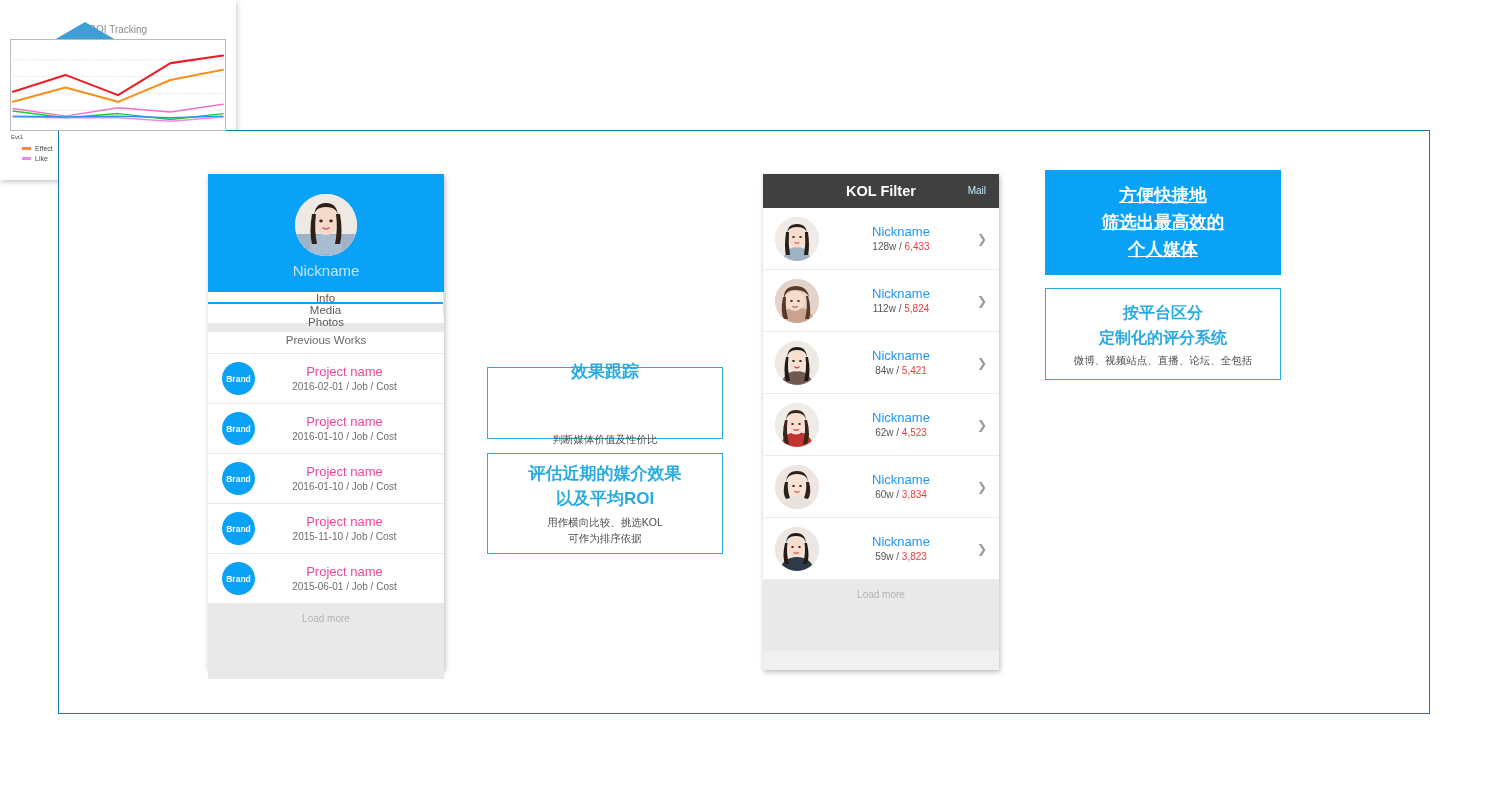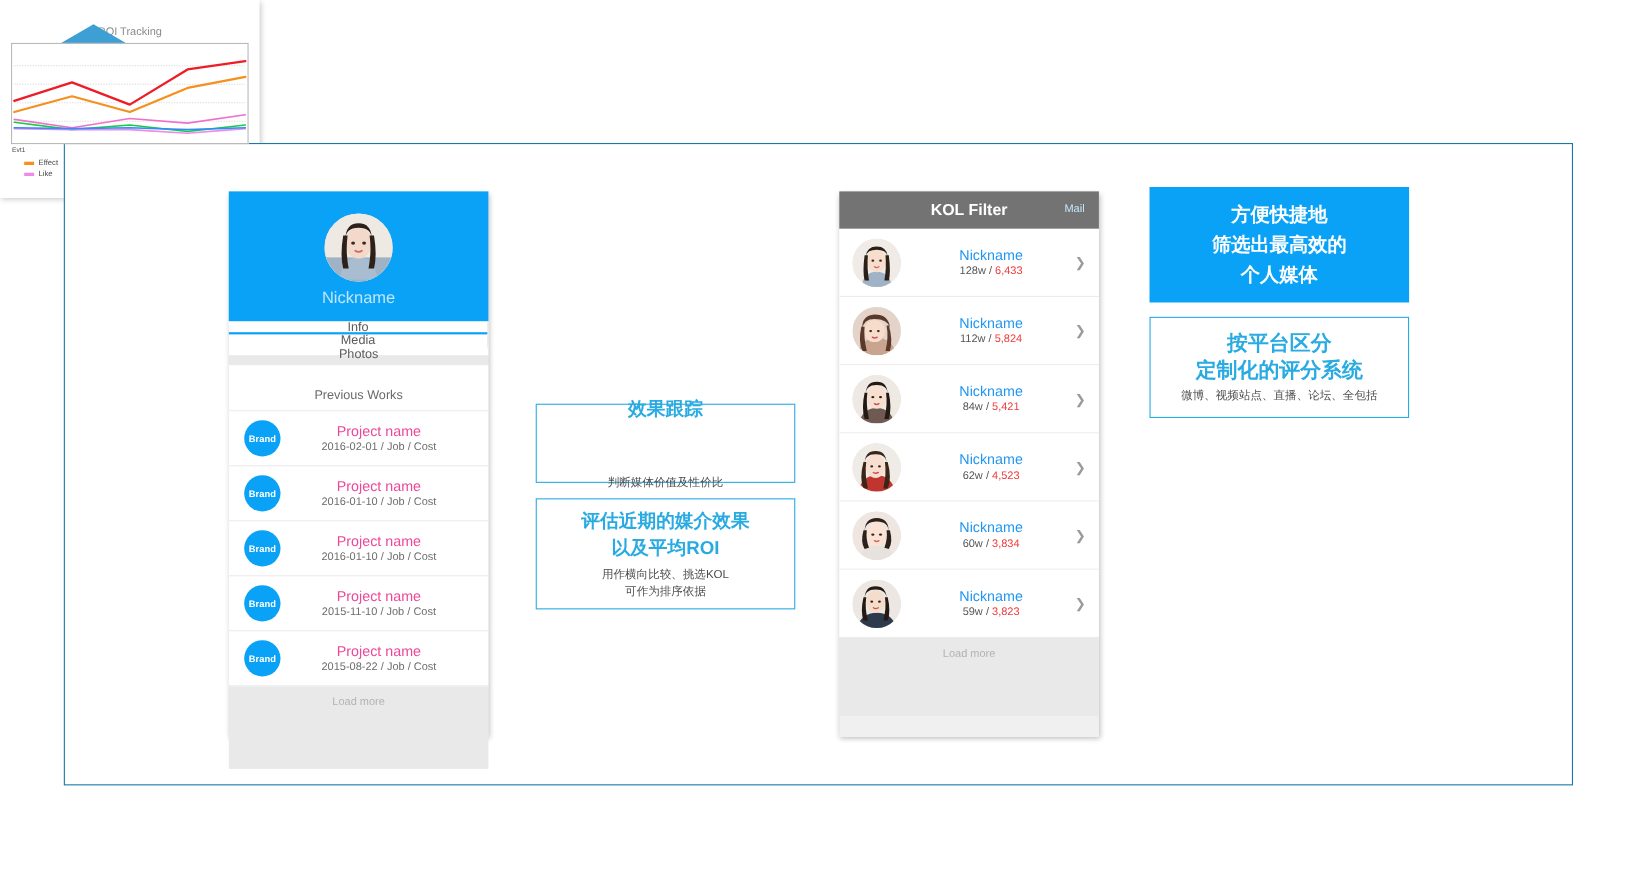--- a/index.html
+++ b/index.html
@@ -107,21 +107,21 @@
     left: 0; right: 0; bottom: 0;
     height: 2.5px;
     background: #0aa2f7;
   }
   #profile-gap { height: 9px; background: #e9e9e9; }
   #previous-works-head {
     background: #ffffff;
     text-align: center;
     font-size: 11.5px;
     color: #6a6a6a;
-    padding: 22px 0 7px;
+    padding: 2px 0 7px;
     border-bottom: 1px solid #e9e9e9;
   }
   .work-row {
     background: #ffffff;
     height: 49px;
     display: flex;
     align-items: center;
     border-bottom: 1px solid #e9e9e9;
     position: relative;
   }
@@ -243,35 +243,35 @@
     text-align: right;
   }
   #callout-effect { left: 487px; top: 367px; width: 236px; height: 72px; gap: 44px; }
   #callout-roi    { left: 487px; top: 453px; width: 236px; height: 101px; }
 
   #callout-filter {
     left: 1045px; top: 170px; width: 236px; height: 105px;
     border: none;
     background: #0aa2f7;
   }
-  #callout-filter .callout-title { color: #ffffff; font-size: 17.5px; line-height: 27px; }
+  #callout-filter .callout-title { color: #ffffff; font-size: 17.5px; line-height: 27px; text-decoration: underline; }
 
   #callout-platform { left: 1045px; top: 288px; width: 236px; height: 92px; }
-  #callout-platform .callout-title { font-size: 19px; line-height: 25px; }
+  #callout-platform .callout-title { font-size: 16px; line-height: 25px; }
   #callout-platform .callout-sub { font-size: 10.5px; margin-top: 2px; }
 
   
   #kol-card {
     left: 763px;
     top: 174px;
     width: 236px;
     height: 496px;
   }
   #kol-header {
-    background: #737373;
+    background: #404040;
     height: 34px;
     position: relative;
   }
   #kol-title {
     position: absolute;
     left: 0; right: 0; top: 9px;
     text-align: center;
     color: #ffffff;
     font-size: 14.5px;
     font-weight: bold;
@@ -417,21 +417,21 @@
     <div class="brand-badge">Brand</div>
     <div class="work-text">
       <div class="work-name">Project name</div>
       <div class="work-meta">2015-11-10 / Job / Cost</div>
     </div>
   </div>
   <div class="work-row">
     <div class="brand-badge">Brand</div>
     <div class="work-text">
       <div class="work-name">Project name</div>
-      <div class="work-meta">2015-08-22 / Job / Cost</div>
+      <div class="work-meta">2015-06-01 / Job / Cost</div>
     </div>
   </div>
 
   <div id="load-more-works">Load more</div>
   <div id="profile-foot"></div>
 </div>
 
 <div id="chart-card">
   <div id="chart-title">ROI Tracking</div>
   <div id="chart-plot-wrap">

